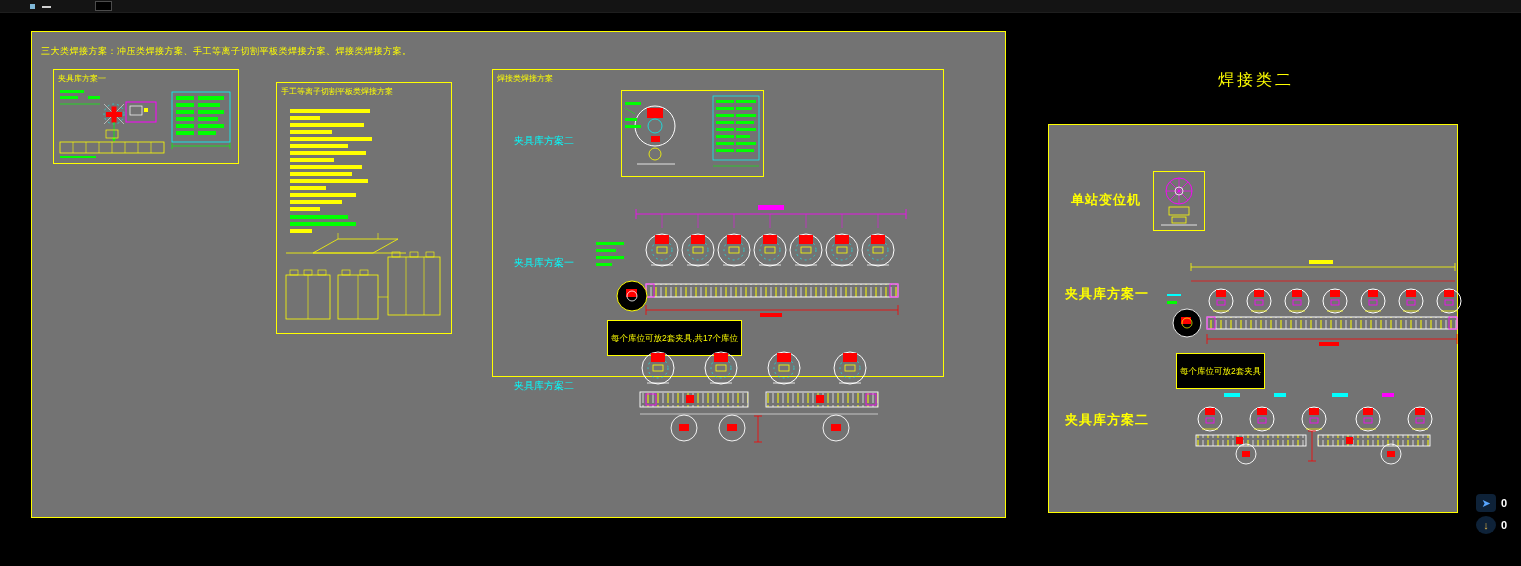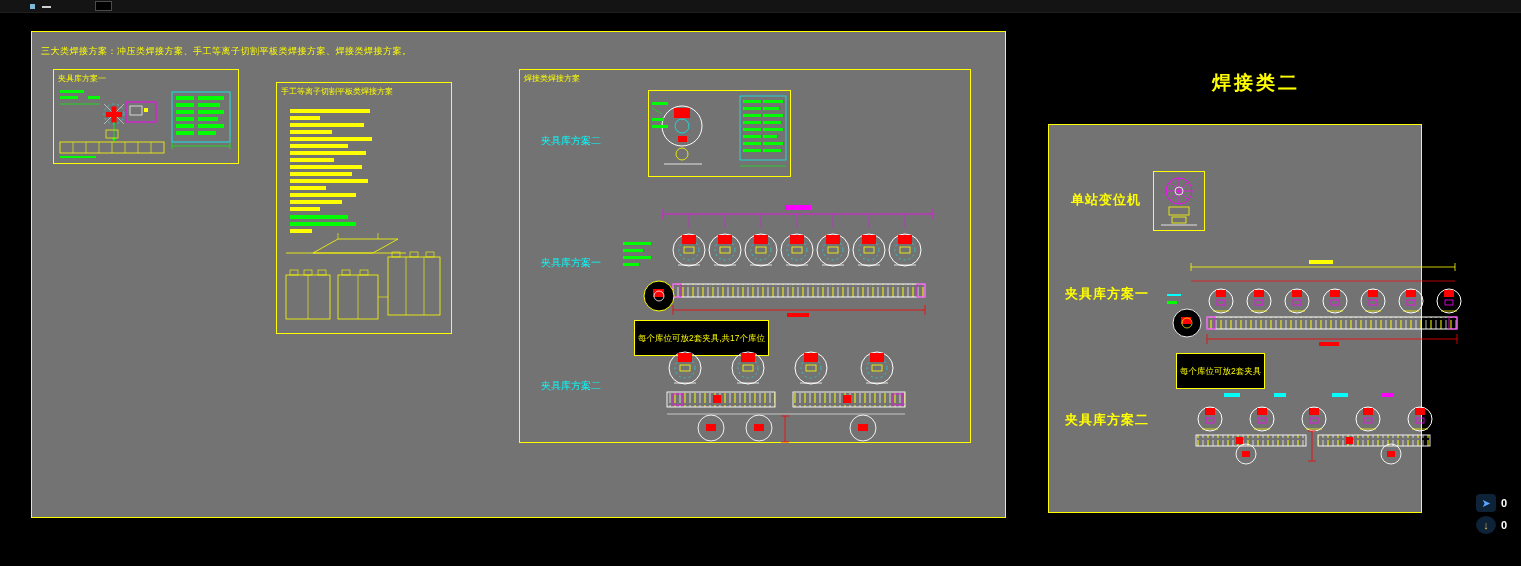--- a/index.html
+++ b/index.html
@@ -6,37 +6,37 @@
   html,body{width:1521px;height:566px}
   body{background:#000;font-family:"Liberation Sans",sans-serif;position:relative;overflow:hidden}
 
   .topbar{position:absolute;left:0;top:0;width:100%;height:13px;background:#141414;border-bottom:1px solid #1e1e1e}
   .tb-dot{position:absolute;left:30px;top:4px;width:5px;height:5px;background:#7fb8d8}
   .tb-dash{position:absolute;left:42px;top:6px;width:9px;height:2px;background:#cfcfcf}
   .tb-box{position:absolute;left:95px;top:1px;width:17px;height:10px;background:#000;border:1px solid #4c4c4c}
 
   .sheet{position:absolute;border:1px solid #ffff00;background:#737373}
   .sheet-main{left:31px;top:31px;width:975px;height:487px}
-  .sheet-right{left:1048px;top:124px;width:374px;height:389px}
+  .sheet-right{left:1048px;top:124px;width:410px;height:389px}
 
   .panel{position:absolute;border:1px solid #ffff00}
   .p-stamping{left:21px;top:37px;width:186px;height:95px}
   .p-plasma{left:244px;top:50px;width:176px;height:252px}
-  .p-welding{left:487px;top:37px;width:452px;height:374px}
+  .p-welding{left:460px;top:37px;width:452px;height:308px}
 
   .t-note{position:absolute;left:9px;top:13px;font-size:9px;color:#ffff00;white-space:nowrap;letter-spacing:.5px}
   .p-title{position:absolute;left:4px;top:3px;font-size:8px;color:#ffff00;white-space:nowrap}
 
   .lbl{position:absolute;white-space:nowrap}
   .lbl-cyan{color:#00ffff;font-size:10px}
   .lbl-yellow{color:#ffff00;font-size:13px;font-weight:bold;letter-spacing:1px}
 
   .note-box{position:absolute;border:1px solid #ffff00;color:#ffff00;font-size:8.5px;line-height:12px;padding:11px 3px;white-space:nowrap;background:#000}
 
-  .right-title{position:absolute;left:1196px;top:70px;width:120px;text-align:center;color:#ffff00;font-size:19px;font-weight:bold;letter-spacing:3px;white-space:nowrap}
+  .right-title{position:absolute;left:1196px;top:70px;width:120px;text-align:center;color:#ffff00;font-size:16px;font-weight:normal;letter-spacing:3px;white-space:nowrap}
 
   .inner-box{position:absolute;border:1px solid #ffff00}
 
   svg.draw{position:absolute;overflow:visible}
 
   .counters{position:absolute;left:1476px;top:492px}
   .counter-row{display:flex;align-items:center;height:22px}
   .c-icon{width:20px;height:18px;border-radius:4px;background:#0e2238;display:flex;align-items:center;justify-content:center;font-size:11px;line-height:1}
   .c-icon.blue{color:#58a6ff}
   .c-icon.gold{color:#e6b84a;border-radius:50%}

